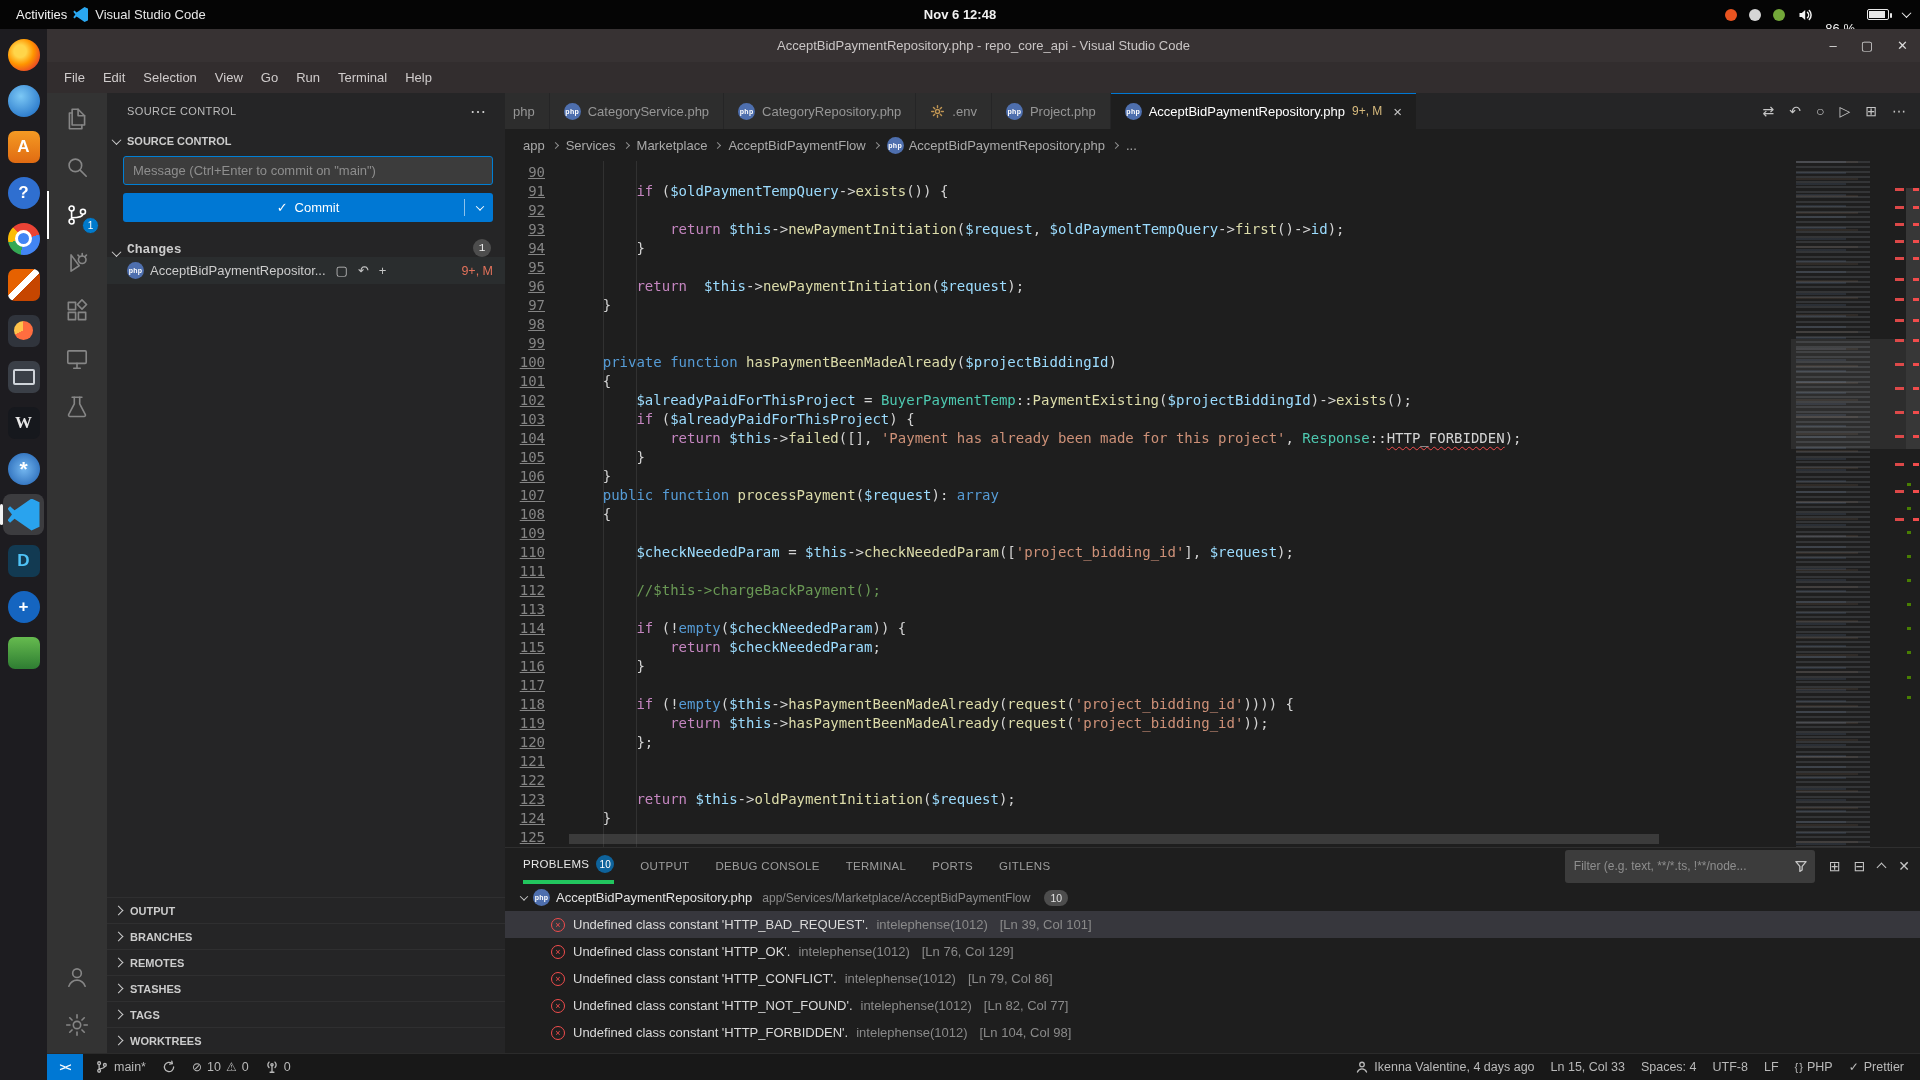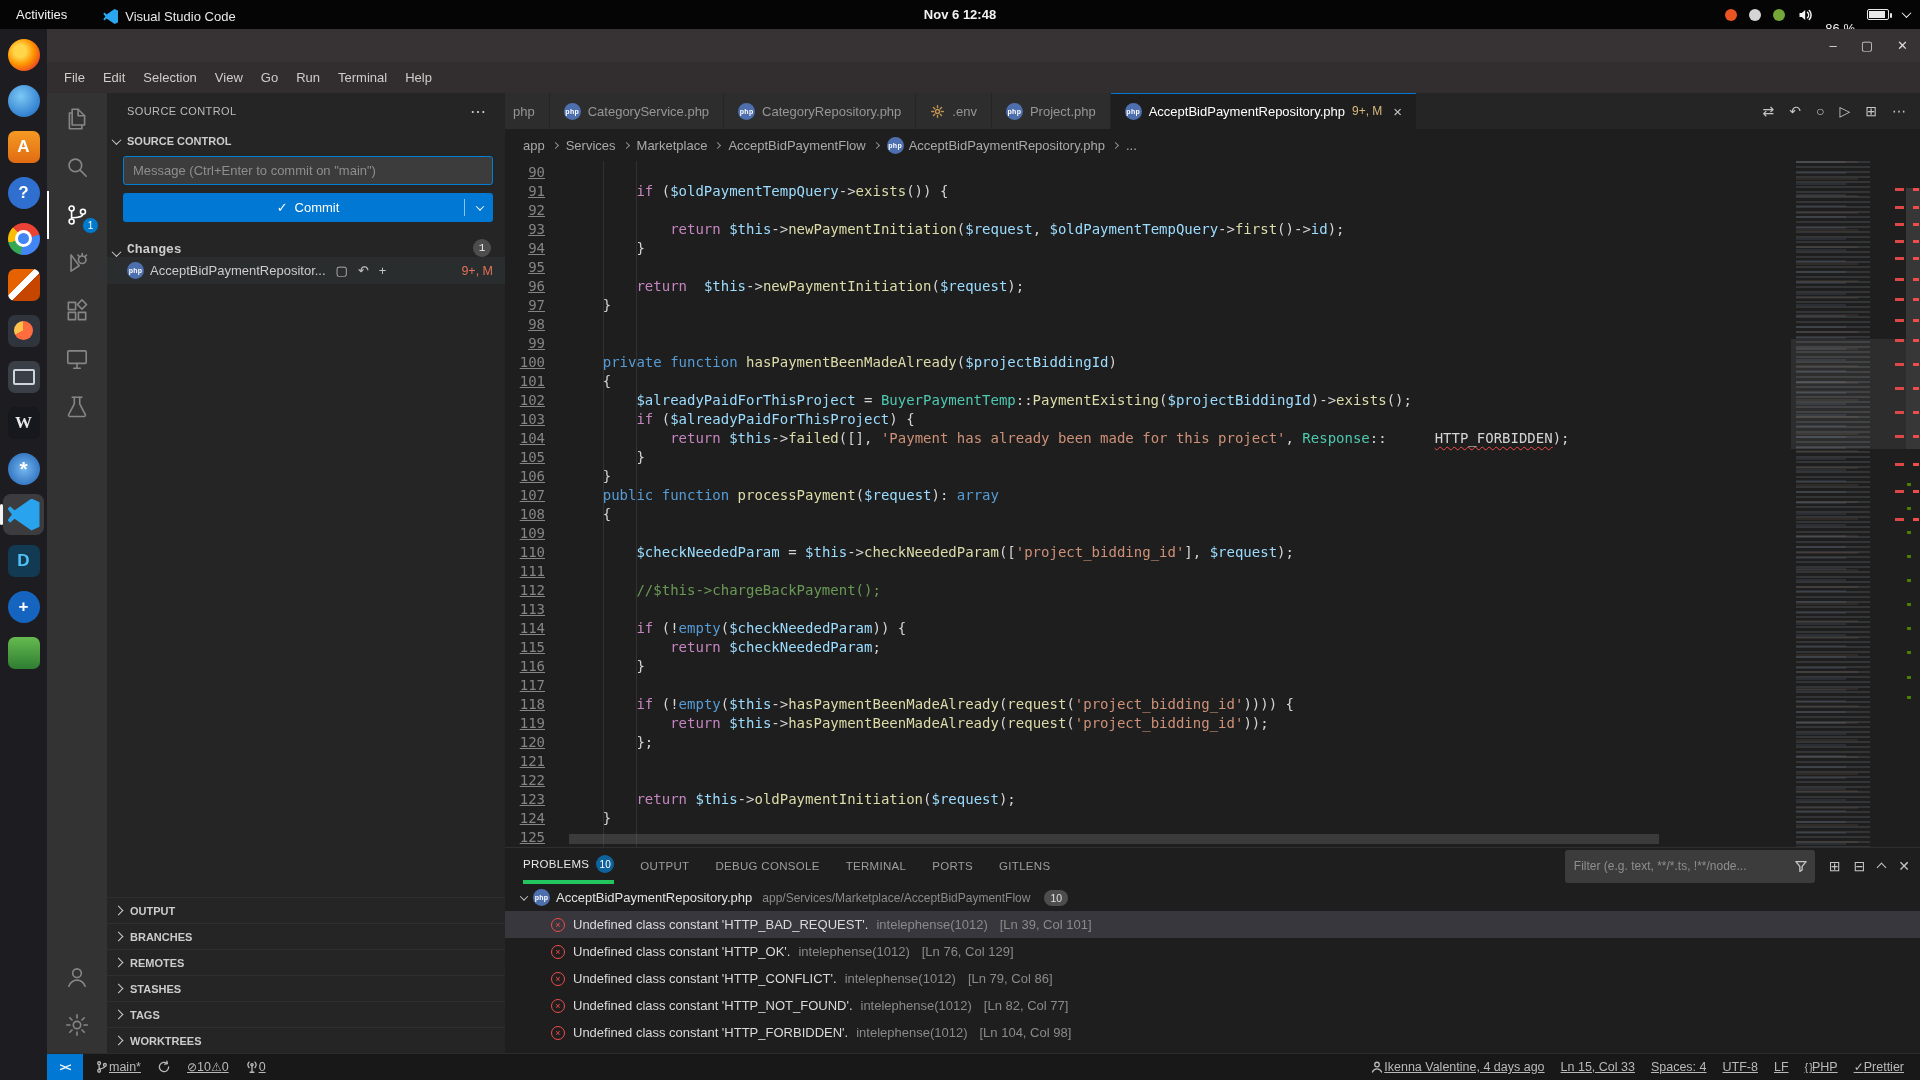--- a/index.html
+++ b/index.html
@@ -5,21 +5,21 @@
   :root{
     --accent:#0078d4; --error:#f14c4c; --tab_decoration:#d7ba7d; --scm_decoration:#e2725b; --badge:#0e639c;
   }
   *{box-sizing:border-box;}
   html,body{margin:0;padding:0;width:1920px;height:1080px;overflow:hidden;background:#1e1e1e;
     font-family:"Liberation Sans",sans-serif;-webkit-font-smoothing:antialiased;}
   .screen{width:1920px;height:1080px;display:flex;flex-direction:column;}
 
   
   .topbar{height:29px;background:#050505;color:#f2f2f2;display:flex;align-items:center;font-size:13px;padding:0 10px;position:relative;flex:none;}
-  .tb-left{display:flex;align-items:flex-end;gap:30px;}
+  .tb-left{display:flex;align-items:center;}
   .tb-item{padding:2px 6px;}
   .tb-app{display:flex;align-items:center;gap:7px;color:#e8e8e8;}
   .vsc-mini{width:15px;height:15px;background:#2aa7f0;display:inline-block;
     clip-path:polygon(75% 0,100% 12%,100% 88%,75% 100%,22% 63%,8% 76%,0 68%,14% 50%,0 32%,8% 24%,22% 37%);}
   .tb-center{position:absolute;left:50%;transform:translateX(-50%);font-weight:600;}
   .tb-right{margin-left:auto;display:flex;align-items:center;gap:12px;}
   .tray-dot{width:12px;height:12px;border-radius:50%;display:inline-block;}
   .tray-svg{width:16px;height:16px;color:#f2f2f2;}
   .tb-batt-text{font-size:13px;margin-top:28px;}
   .battery{width:22px;height:11px;border:1px solid #e8e8e8;border-radius:2px;position:relative;display:inline-block;}
@@ -126,21 +126,21 @@
 
   .codewrap{flex:1;display:flex;position:relative;min-height:0;overflow:hidden;}
   .code{flex:1;position:relative;font-family:"DejaVu Sans Mono",monospace;font-size:14px;line-height:19px;color:#d4d4d4;
     padding-top:2px;overflow:hidden;}
   .iguide{position:absolute;top:0;bottom:0;width:1px;background:#313131;}
   .cl{display:flex;height:19px;white-space:pre;}
   .ln{width:40px;text-align:right;color:#858585;flex:none;text-decoration:underline;}
   .lt{margin-left:24px;white-space:pre;}
   .tk-k{color:#569cd6;}.tk-c{color:#c586c0;}.tk-f{color:#dcdcaa;}.tk-v{color:#9cdcfe;}.tk-s{color:#ce9178;}
   .tk-t{color:#4ec9b0;}.tk-m{color:#6a9955;}.tk-p{color:#d4d4d4;}
-  .tk-e{color:#d4d4d4;text-decoration:underline wavy var(--error);text-decoration-thickness:1px;text-underline-offset:3px;margin-left:48px;}
+  .tk-e{color:#d4d4d4;text-decoration:underline wavy var(--error);text-decoration-thickness:1px;text-underline-offset:3px;}
 
   .minimap{width:115px;flex:none;position:relative;}
   .mm-tex{position:absolute;inset:0 10px 0 5px;
     background-image:
       repeating-linear-gradient(180deg,rgba(195,205,220,.13) 0 2px,transparent 2px 5px),
       repeating-linear-gradient(180deg,rgba(130,165,215,.12) 0 2px,transparent 2px 11px),
       repeating-linear-gradient(180deg,rgba(215,165,125,.09) 0 2px,transparent 2px 17px);
     background-size:74% 100%,50% 100%,62% 100%;background-repeat:repeat-y;}
   .mm-slider{position:absolute;left:0;right:0;background:rgba(255,255,255,.07);}
   .mm-mark{position:absolute;right:2px;width:9px;height:3px;background:var(--error);opacity:.9;}
@@ -180,21 +180,21 @@
   .prow .src{color:#8a8a8a;}
   .prow .loc{color:#8a8a8a;margin-left:4px;}
 
   
   .statusbar{height:27px;background:#181818;border-top:1px solid #2b2b2b;display:flex;align-items:center;
     justify-content:space-between;color:#b9b9b9;font-size:12.5px;flex:none;}
   .sb-left,.sb-right{display:flex;align-items:center;height:100%;}
   .sb-right{padding-right:8px;}
   .sb-remote{width:36px;height:100%;background:var(--accent);color:#fff;display:flex;align-items:center;justify-content:center;
     font-weight:700;font-size:11px;letter-spacing:-1px;margin-right:4px;}
-  .sb-item{display:inline-flex;align-items:center;padding:0 8px;height:100%;text-decoration:underline;}
+  .sb-item{display:inline-flex;align-items:center;gap:5px;padding:0 8px;height:100%;}
   .sb-svg{width:14px;height:14px;display:inline-flex;}
   .warn-glyph,.err-glyph{font-size:12px;}
   .braces{font-size:11px;letter-spacing:-1px;}
   .check-glyph{font-size:12px;}
 </style>
 </head>
 <body>
 
 <div class="screen">
 
@@ -265,20 +265,21 @@
         <div class="dock-item">
           <span class="dock-icon di-remote-desktop">+</span>
         </div>
         <div class="dock-item">
           <span class="dock-icon di-green-app"></span>
         </div>
       </div>
 
     <div class="window">
       <div class="titlebar">
+        <span class="title">AcceptBidPaymentRepository.php - repo_core_api - Visual Studio Code</span>
         <span class="win-controls">
           <span>–</span>
           <span>▢</span>
           <span>✕</span>
         </span>
       </div>
       <div class="menubar" id="menubar">
           <span class="menu-item">File</span>
           <span class="menu-item">Edit</span>
           <span class="menu-item">Selection</span>

